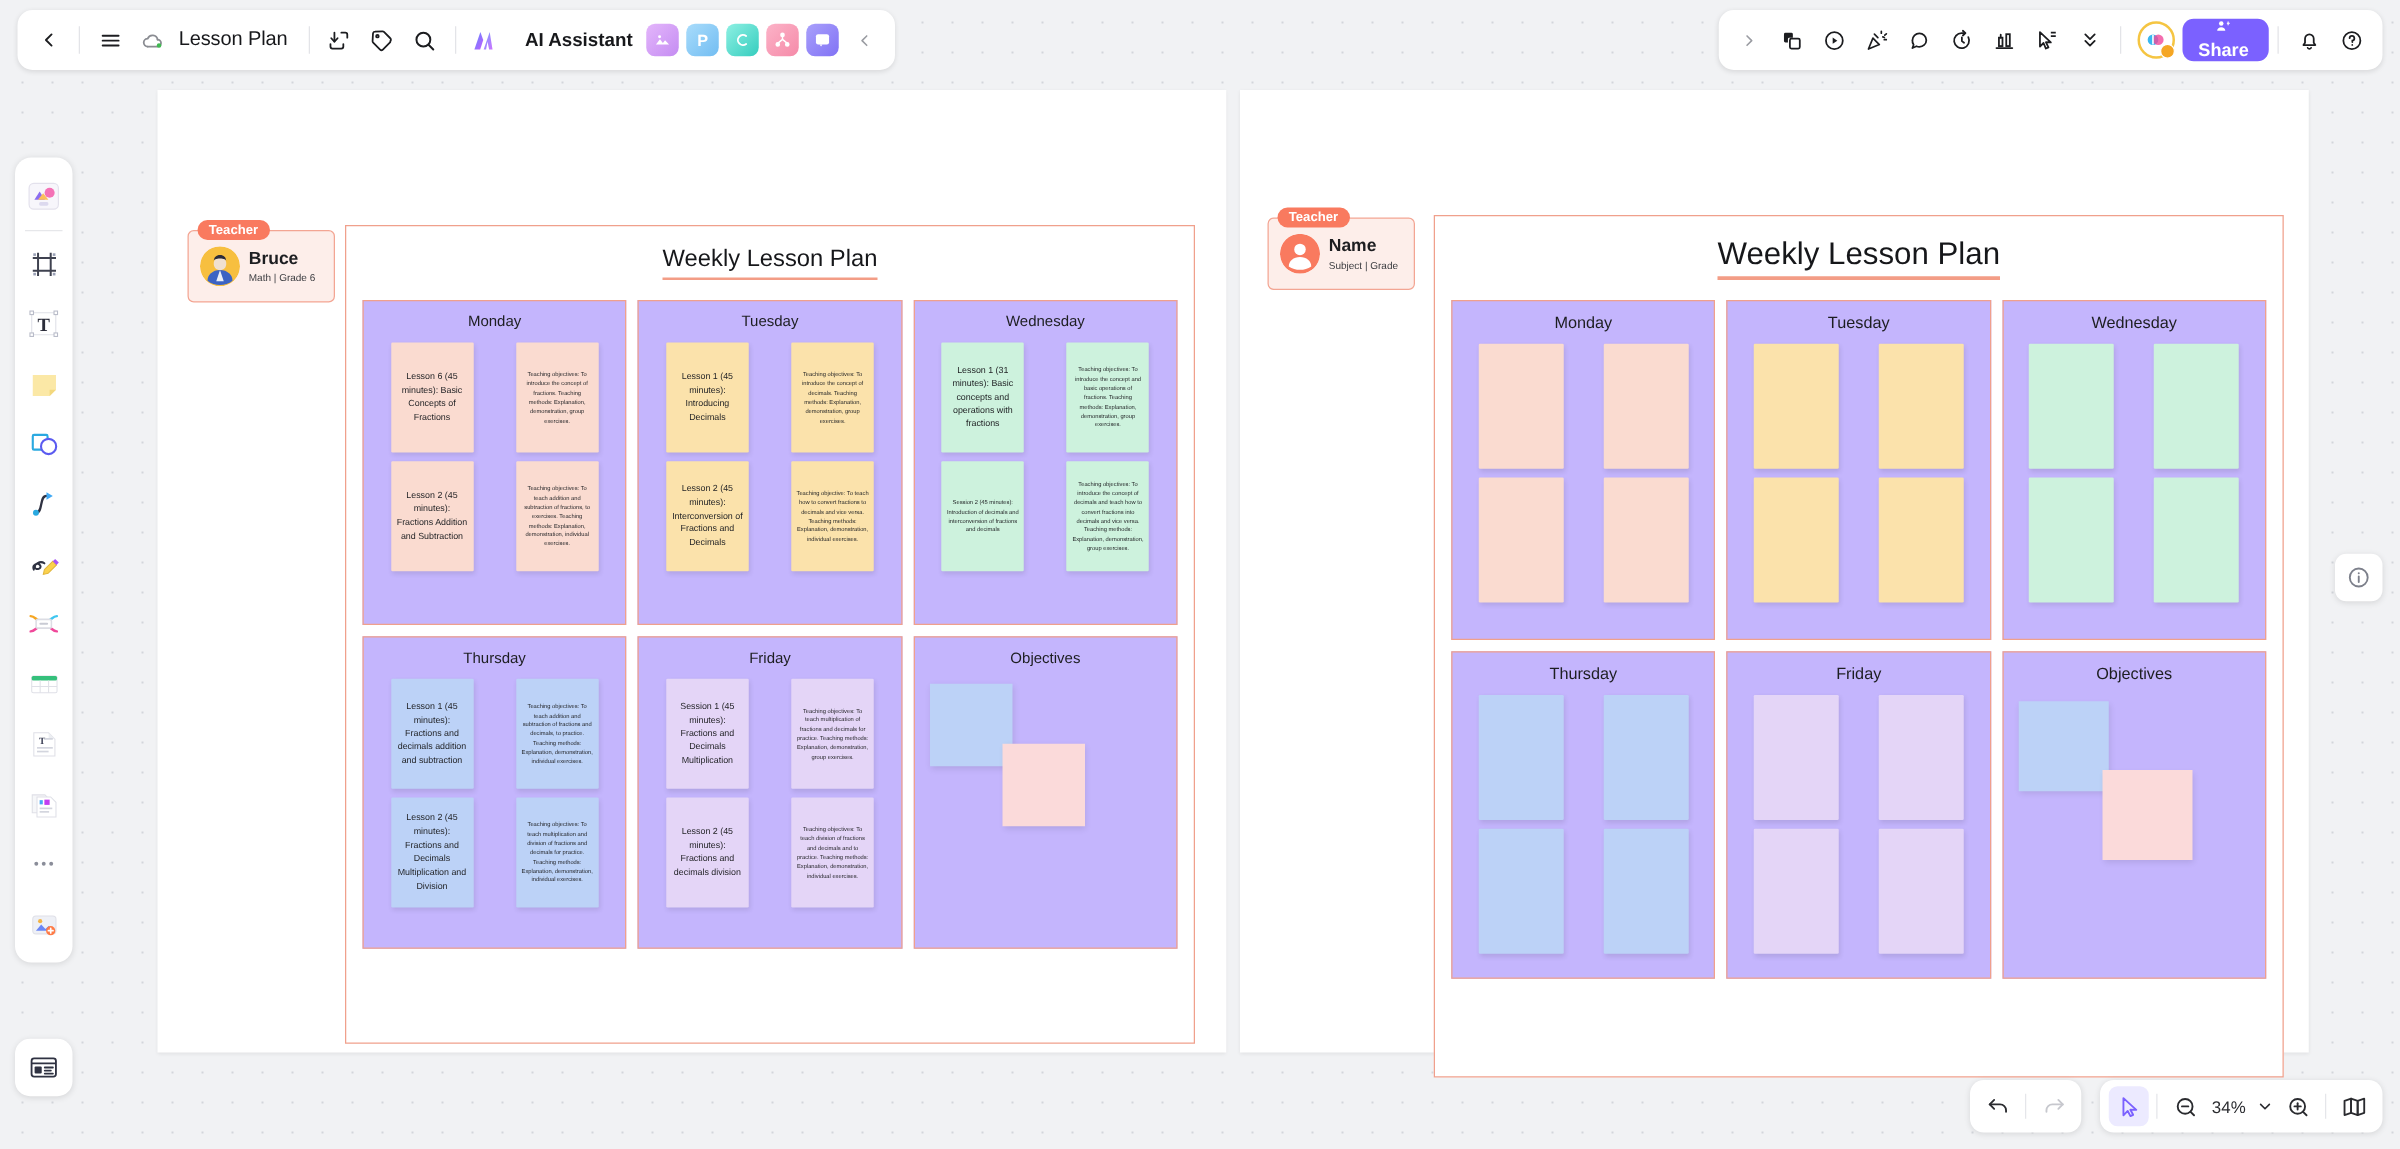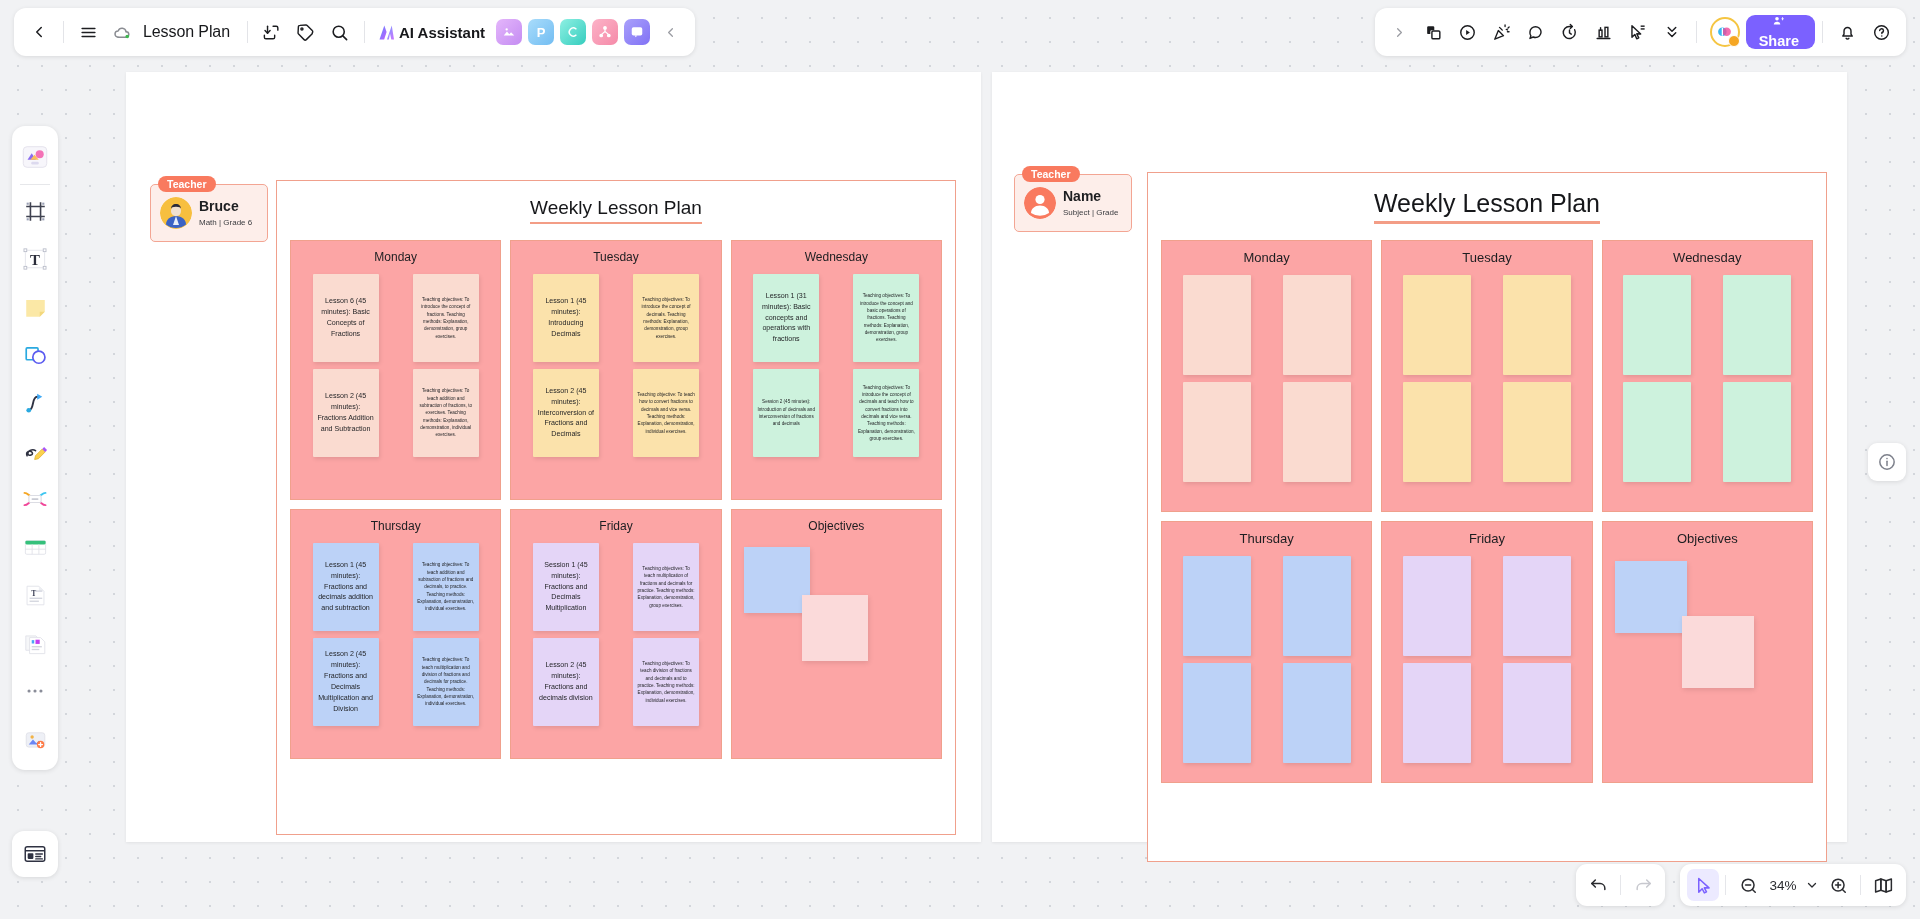--- a/index.html
+++ b/index.html
@@ -40,21 +40,21 @@
     display: flex; align-items: center; justify-content: center;
     border-radius: 7px; cursor: pointer;
     color: #1c1d20;
   }
   .tb-sep { width: 1px; height: 22px; background: #e3e4e8; margin: 0 7px; }
   .doc-title {
     font-size: 16px; color: #17181b; white-space: nowrap;
     padding: 0 10px 0 4px; letter-spacing: -.1px;
   }
   .ai-assistant {
-    display: flex; align-items: center; gap: 2px;
+    display: flex; align-items: center; gap: 23px;
     padding: 0 8px 0 4px; cursor: pointer;
   }
   .ai-assistant .ai-label { font-size: 15px; font-weight: 700; color: #17181b; white-space: nowrap; }
   .app-chip {
     width: 26px; height: 26px; border-radius: 7px;
     display: flex; align-items: center; justify-content: center;
     font-size: 13px; font-weight: 700; color: #fff; cursor: pointer;
     margin: 0 3px;
   }
   .share-btn {
@@ -188,21 +188,21 @@
   }
   .plan-title.big { font-size: 25px; border-bottom-width: 3px; }
   .days-grid {
     display: grid;
     grid-template-columns: repeat(3, 1fr);
     gap: 9px;
     padding: 16px 13px 13px;
   }
   .day-col {
     border: 1px solid #f0a08c;
-    background: #fca5a5;
+    background: #c4b5fd;
     display: flex; flex-direction: column;
     align-items: center;
     padding: 9px 8px 10px;
   }
   .day-title { font-size: 12px; color: #1d1e21; margin-bottom: 10px; }
   .day-title.lg { font-size: 13px; }
   .notes-grid {
     display: grid; grid-template-columns: 1fr 1fr;
     gap: 7px;
     width: 100%;

